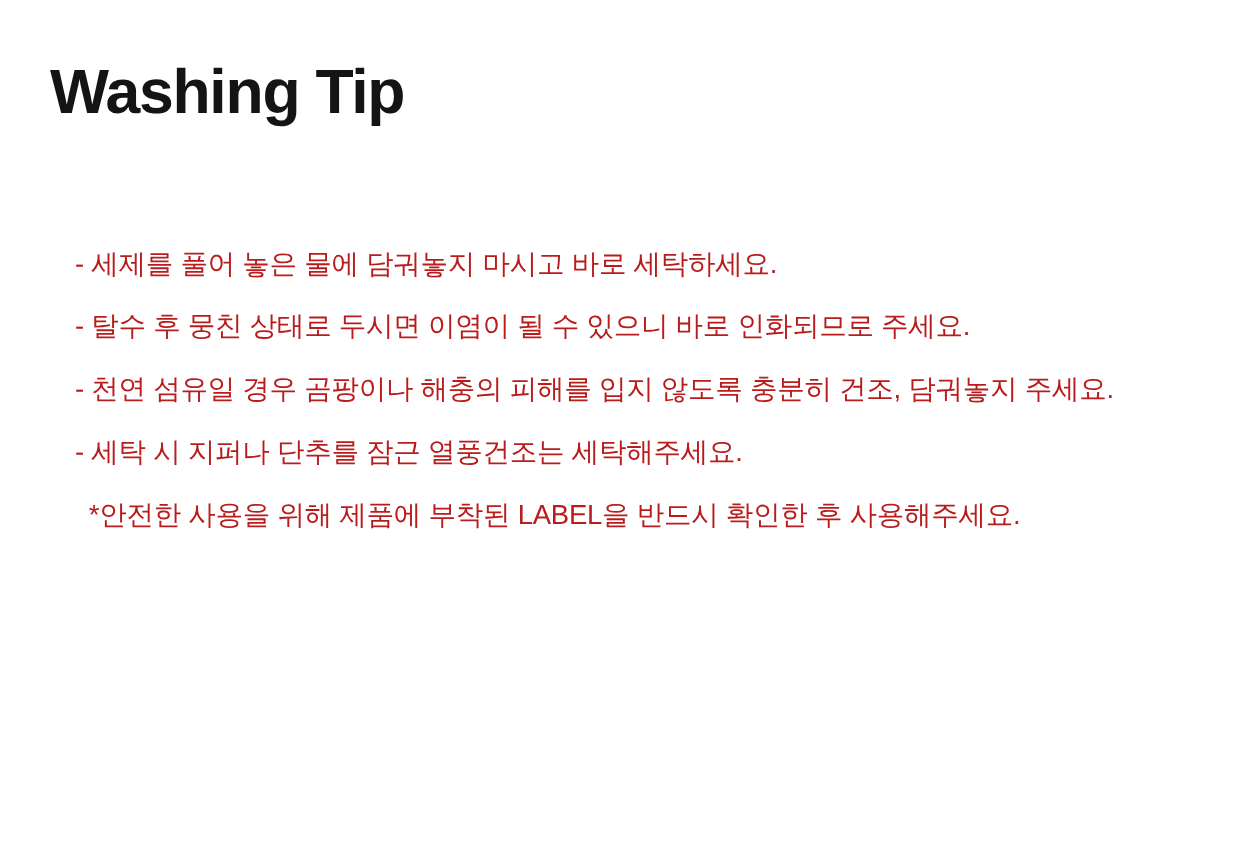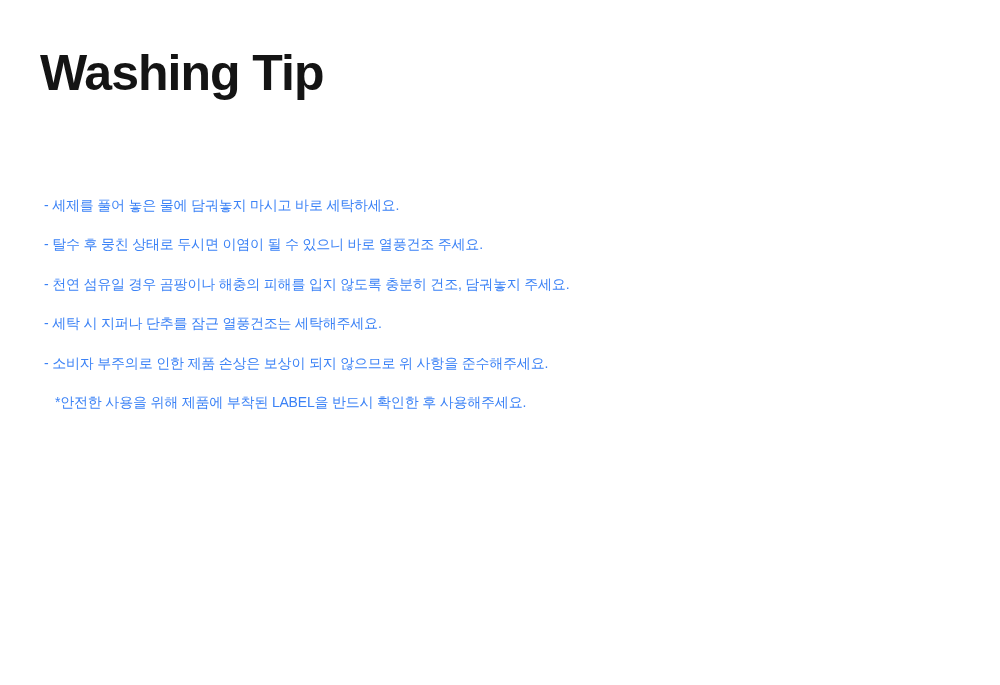--- a/index.html
+++ b/index.html
@@ -30,41 +30,41 @@
     color: #141414;
     line-height: 1.1;
   }
   .tips {
     position: absolute;
     left: 44px;
     top: 196px;
     width: 920px;
   }
   .tip-line {
-    font-size: 14px;
+    font-size: 22px;
     line-height: 1.35;
-    color: #3b82f6;
+    color: #b91c1c;
     margin-bottom: 20.5px;
     white-space: nowrap;
     letter-spacing: -0.2px;
+    margin-left: 16px;
   }
   .tip-line.note {
     padding-left: 11px;
     margin-bottom: 0;
   }
 </style>
 </head>
 <body>
 
 <div class="page">
 
   <div class="title">Washing Tip</div>
 
   <div class="tips">
     <div class="tip-line">- 세제를 풀어 놓은 물에 담궈놓지 마시고 바로 세탁하세요.</div>
-    <div class="tip-line">- 탈수 후 뭉친 상태로 두시면 이염이 될 수 있으니 바로 열풍건조 주세요.</div>
+    <div class="tip-line">- 탈수 후 뭉친 상태로 두시면 이염이 될 수 있으니 바로 인화되므로 주세요.</div>
     <div class="tip-line">- 천연 섬유일 경우 곰팡이나 해충의 피해를 입지 않도록 충분히 건조, 담궈놓지 주세요.</div>
     <div class="tip-line">- 세탁 시 지퍼나 단추를 잠근 열풍건조는 세탁해주세요.</div>
-    <div class="tip-line">- 소비자 부주의로 인한 제품 손상은 보상이 되지 않으므로 위 사항을 준수해주세요.</div>
     <div class="tip-line note">*안전한 사용을 위해 제품에 부착된 LABEL을 반드시 확인한 후 사용해주세요.</div>
   </div>
 
 </div>
 
 </body></html>

